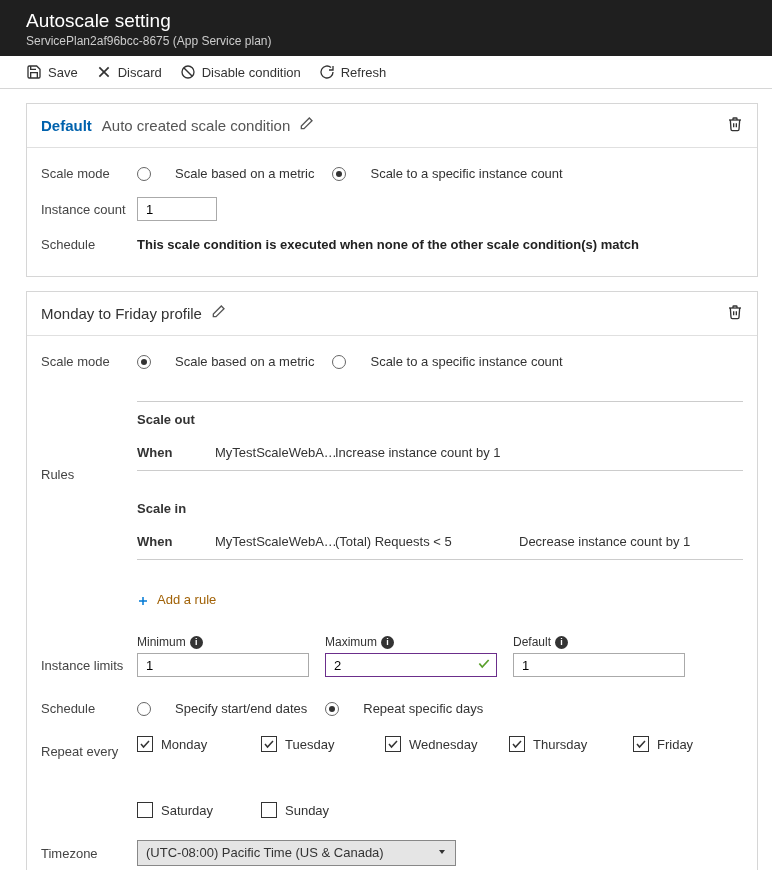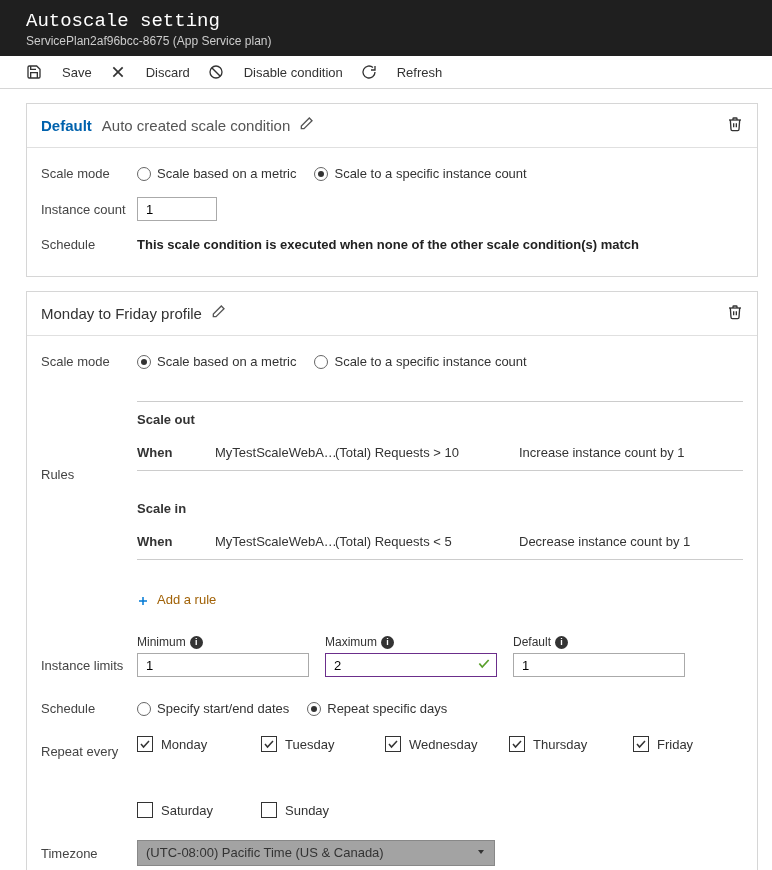--- a/index.html
+++ b/index.html
@@ -13,38 +13,37 @@
   }
   .header {
     background: #1f1f1f;
     color: #fff;
     padding: 10px 16px 8px 26px;
   }
   .header .title {
     font-size: 19px;
     font-weight: 300;
     margin: 0;
-    font-family: Liberation Mono, monospace;
   }
   .header .subtitle {
     font-size: 12px;
     color: #ccc;
     margin-top: 2px;
   }
   .toolbar {
     display: flex;
     align-items: center;
     padding: 8px 14px 8px 26px;
     gap: 18px;
     border-bottom: 1px solid #d6d6d6;
   }
   .toolbar .item {
     display: flex;
     align-items: center;
-    gap: 20px;
+    gap: 6px;
     cursor: pointer;
     font-size: 13px;
   }
   .toolbar svg { width: 16px; height: 16px; }
   .panel {
     margin: 14px 14px 0 26px;
     border: 1px solid #d6d6d6;
   }
   .panel-header {
     display: flex;
@@ -71,21 +70,21 @@
     color: #444;
   }
   .radio-row {
     display: flex;
     align-items: center;
     gap: 18px;
   }
   .radio {
     display: flex;
     align-items: center;
-    gap: 6px;
+    gap: 24px;
   }
   .text-input {
     border: 1px solid #aaa;
     padding: 3px 8px;
     height: 24px;
     font-size: 13px;
     background: #fff;
   }
   .text-input.w80 { width: 80px; }
   .schedule-text {
@@ -165,23 +164,23 @@
   .chk.checked svg { display: block; }
   .chk svg { display: none; width: 12px; height: 12px; color: #333; }
   .select-wrap {
     position: relative;
     display: inline-block;
   }
   .select {
     border: 1px solid #888;
     padding: 4px 28px 4px 8px;
     height: 26px;
-    width: 358px;
+    width: 319px;
     font-size: 13px;
-    background: #a3a3a3;
+    background: #e5e5e5;
   }
   .select-wrap .caret {
     position: absolute;
     right: 8px;
     top: 50%;
     transform: translateY(-50%);
     pointer-events: none;
   }
   .time-input {
     border: 1px solid #aaa;
@@ -326,21 +325,20 @@
     </div>
 
     <div class="row" style="align-items:flex-start; padding-top:20px;">
       <div class="label-col" style="padding-top:70px;">Rules</div>
       <div class="rules-area" style="flex:1;">
         <div class="rules-table">
           <div class="scale-h">Scale out</div>
           <div class="rule-row">
             <div class="c1">When</div>
             <div class="c2">MyTestScaleWebA…</div>
-            <div class="c3">(Total) Requests &gt; 10</div>
             <div class="c4">Increase instance count by 1</div>
           </div>
         </div>
         <div class="rules-table" style="border-top:none;">
           <div class="scale-h">Scale in</div>
           <div class="rule-row">
             <div class="c1">When</div>
             <div class="c2">MyTestScaleWebA…</div>
             <div class="c3">(Total) Requests &lt; 5</div>
             <div class="c4">Decrease instance count by 1</div>

